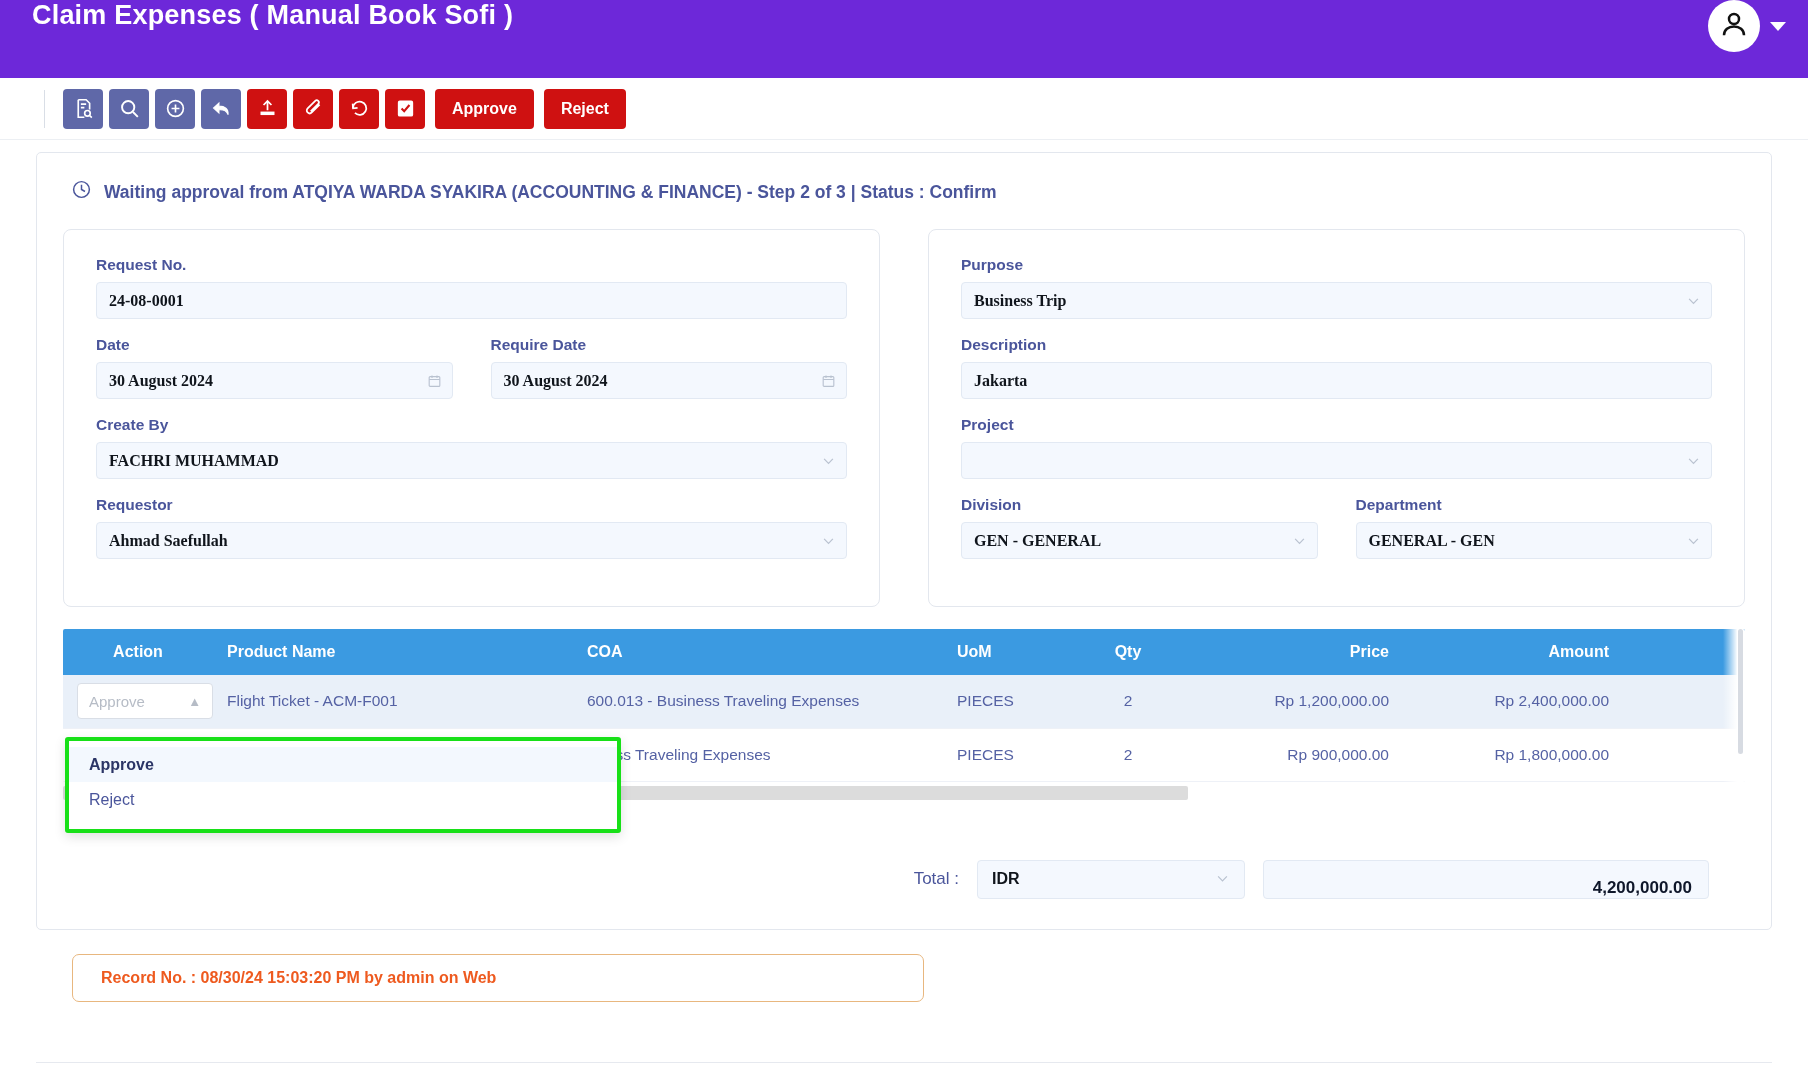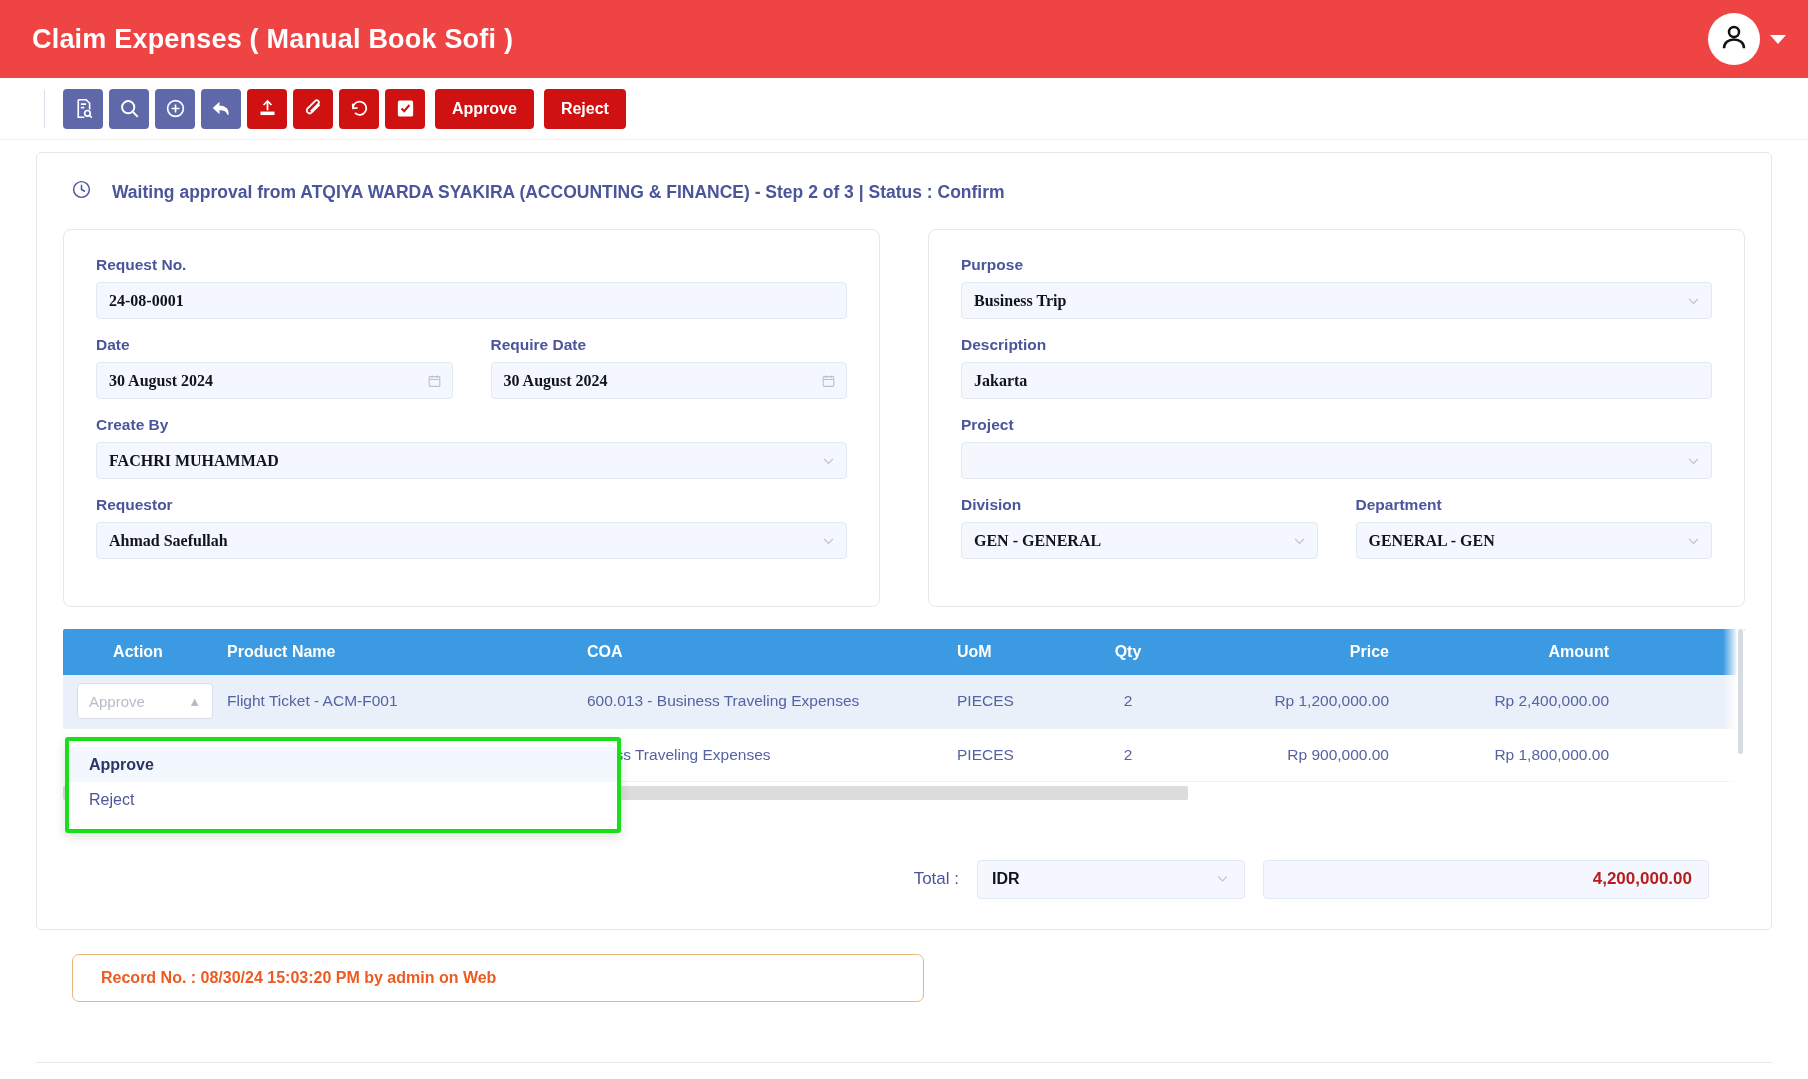--- a/index.html
+++ b/index.html
@@ -7,23 +7,23 @@
     width: 1808px;
     height: 1079px;
     font-family: "Liberation Sans", sans-serif;
     background: #ffffff;
     overflow: hidden;
   }
 
   
   .app-header {
     height: 78px;
-    background: #ef4444;
-    display: flex;
-    align-items: center;
+    background: #6d28d9;
+    display: flex;
+    align-items: flex-start;
     justify-content: space-between;
     padding: 0 22px 0 32px;
   }
   .app-title {
     color: #ffffff;
     font-size: 27px;
     font-weight: bold;
     letter-spacing: .2px;
     white-space: nowrap;
   }
@@ -88,21 +88,21 @@
   .main-card {
     border: 1px solid #e3e7ee;
     border-radius: 5px;
     background: #fff;
     padding: 22px 26px 30px 26px;
   }
 
   .status-line {
     display: flex;
     align-items: center;
-    gap: 20px;
+    gap: 12px;
     color: #4a559b;
     font-size: 17.5px;
     font-weight: bold;
     margin: 4px 0 24px 8px;
   }
   .status-line svg { width: 21px; height: 21px; flex: 0 0 auto; }
 
   
   .panels { display: flex; gap: 48px; }
   .panel {
@@ -294,22 +294,22 @@
     display: flex; align-items: center; justify-content: space-between;
     padding: 0 14px;
     font-size: 16px; font-weight: bold; color: #10151c;
   }
   .total-amt {
     width: 446px; height: 39px;
     background: #f4f8fe;
     border: 1px solid #e2e9f3;
     border-radius: 4px;
     display: flex; align-items: flex-end; justify-content: flex-end;
-    padding: 9px 16px;
-    font-size: 17px; font-weight: bold; color: #b91c1c;
+    padding: 0 16px;
+    font-size: 17px; font-weight: bold; color: #0f172a;
   }
 
   
   .record-bar {
     margin: 24px 0 0 36px;
     width: 852px;
     height: 48px;
     border: 1px solid #e8b77f;
     border-radius: 7px;
     display: flex;

